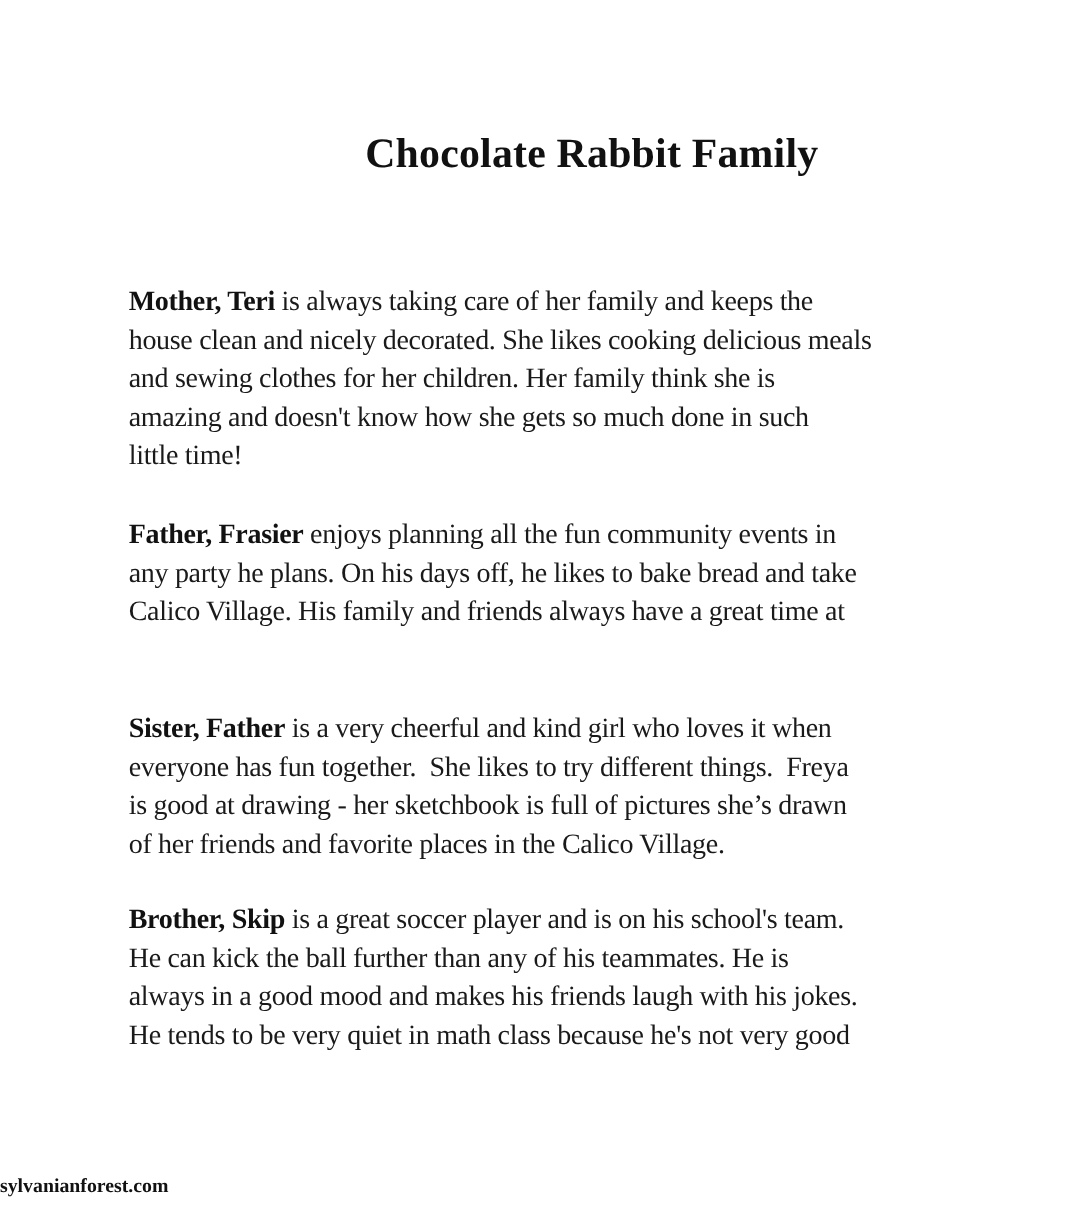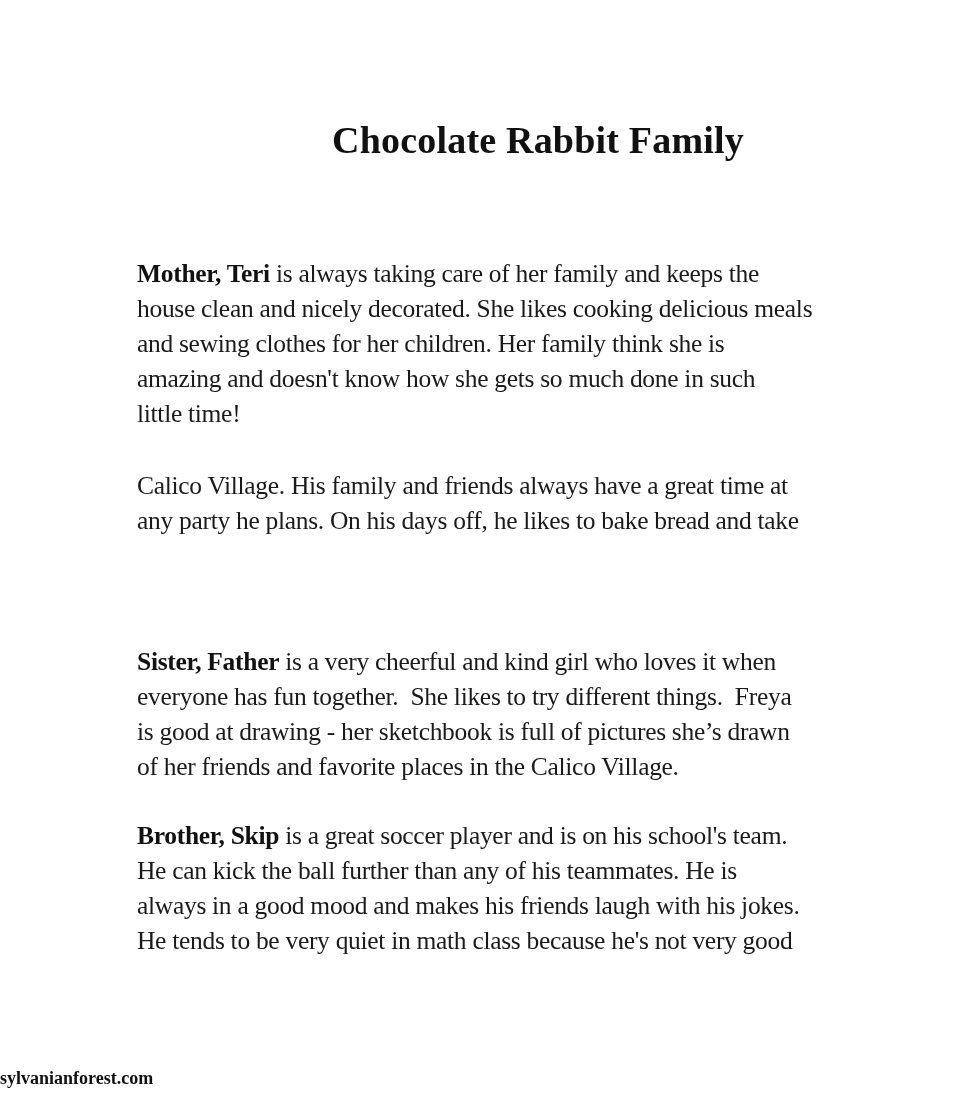--- a/index.html
+++ b/index.html
@@ -2,41 +2,42 @@
 <html><head>
   <meta charset="utf-8">
   <style>
     html, body { margin: 0; padding: 0; background: #ffffff; }
     body { width: 980px; height: 1104px; position: relative; overflow: hidden;
            font-family: "Liberation Serif", "DejaVu Serif", serif; color: #1a1a1a; }
     .title { position: absolute; top: 114px; left: 0; width: 980px; text-align: center;
              font-size: 38px; font-weight: bold; color: #111; letter-spacing: 0.2px; }
     .para { position: absolute; left: 117px; width: 760px; }
     .line { height: 35px; line-height: 35px; font-size: 25.5px; white-space: nowrap;
-            letter-spacing: -0.3px; margin-left: 20px; }
+            letter-spacing: -0.3px; }
     .lead { font-weight: bold; color: #111; }
     .footer { position: absolute; top: 1068px; left: 0; width: 980px; text-align: left;
               font-size: 18px; font-weight: bold; color: #111; }
   </style>
 </head>
 <body>
 
 <h1 class="title" style="margin:4px;padding-left:44px;">Chocolate Rabbit Family</h1>
 
 <div class="para" style="top:256px;">
   <div class="line" style="white-space:pre;"><span class="lead">Mother, Teri</span><span> is always taking care of her family and keeps the</span></div>
   <div class="line">house clean and nicely decorated. She likes cooking delicious meals</div>
   <div class="line">and sewing clothes for her children. Her family think she is</div>
   <div class="line">amazing and doesn't know how she gets so much done in such</div>
   <div class="line">little time!</div>
 </div>
 
 <div class="para" style="top:468px;">
+  <div class="line" style="white-space:pre;"><span class="lead">Father, Frasier</span><span> enjoys planning all the fun community events in</span></div>
+  <div class="line">any party he plans. On his days off, he likes to bake bread and take</div>
   <div class="line">Calico Village. His family and friends always have a great time at</div>
-  <div class="line">any party he plans. On his days off, he likes to bake bread and take</div>
 </div>
 
 <div class="para" style="top:644px;">
   <div class="line" style="white-space:pre;"><span class="lead">Sister, Father</span><span> is a very cheerful and kind girl who loves it when</span></div>
   <div class="line" style="white-space:pre;">everyone has fun together.  She likes to try different things.  Freya</div>
   <div class="line">is good at drawing - her sketchbook is full of pictures she’s drawn</div>
   <div class="line">of her friends and favorite places in the Calico Village.</div>
 </div>
 
 <div class="para" style="top:818px;">

